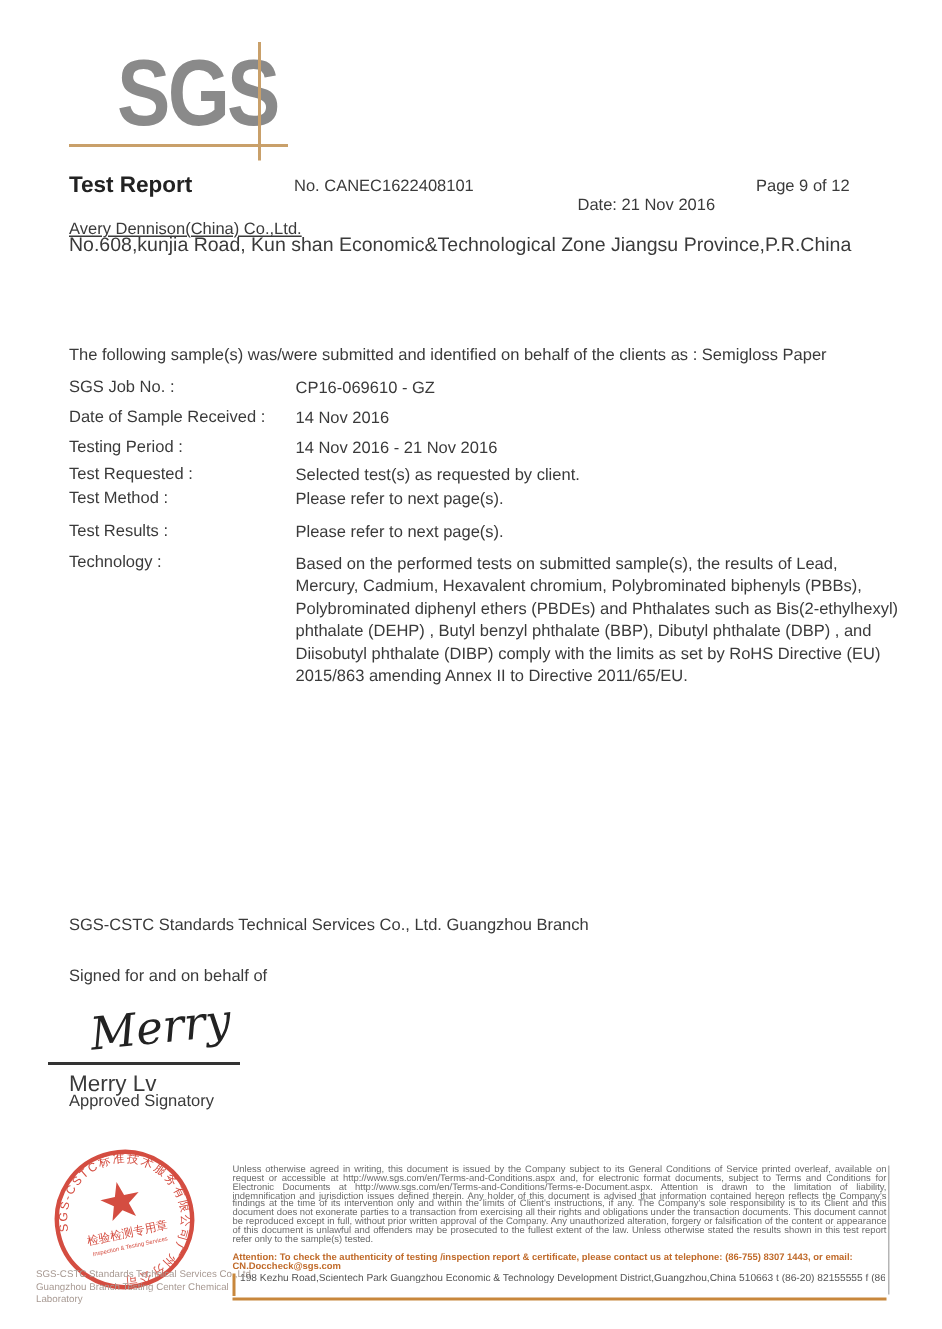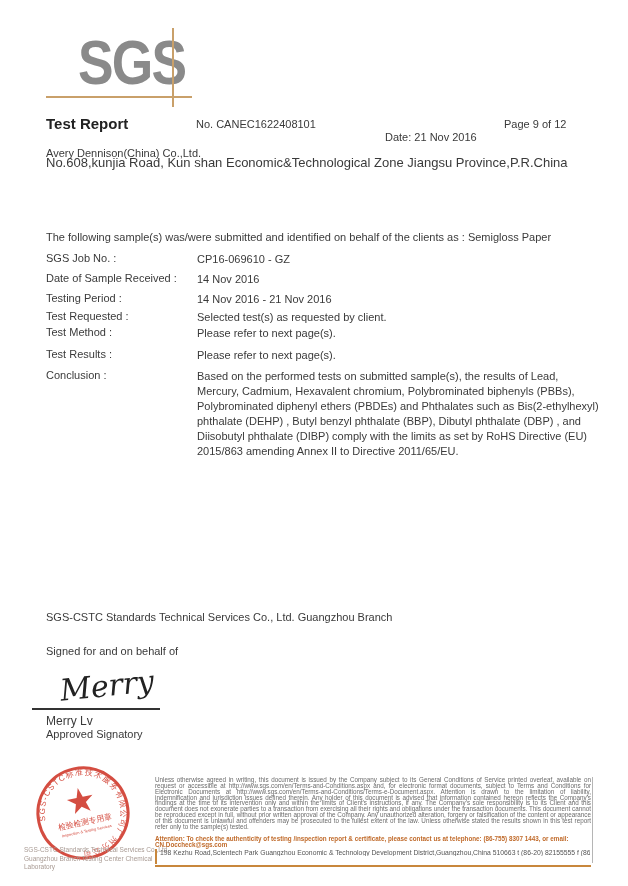--- a/index.html
+++ b/index.html
@@ -15,36 +15,36 @@
     font-family:"Liberation Sans",sans-serif;
   }
   .logo-hline{position:absolute;left:46px;top:96px;width:146px;height:2px;background:#c9a06a;}
   .logo-vline{position:absolute;left:172px;top:28px;width:2px;height:79px;background:#c9a06a;}
   
   .title{position:absolute;left:46px;top:115px;font-size:15px;font-weight:700;color:#222;}
   .report-no{position:absolute;left:196px;top:118px;font-size:11px;}
   .report-date{position:absolute;left:385px;top:118px;font-size:11px;margin-top:13px;}
   .page-no{position:absolute;left:504px;top:118px;font-size:11px;}
   
-  .client-name{position:absolute;left:46px;top:147px;font-size:11px;}
+  .client-name{position:absolute;left:46px;top:147px;font-size:11px;text-decoration:underline;}
   .client-addr{position:absolute;left:46px;top:155px;font-size:13px;}
   .sample-line{position:absolute;left:46px;top:231px;font-size:11px;}
   
   .frow{position:absolute;left:46px;width:556px;font-size:11px;}
   .flabel{position:absolute;left:0;top:0;width:150px;}
   .fvalue{position:absolute;left:151px;top:0;width:402px;line-height:15px;}
   
   .signed1{position:absolute;left:46px;top:597px;font-size:11px;margin-top:48px;}
   .signed2{position:absolute;left:46px;top:611px;font-size:11px;}
   .sig-script{
     position:absolute;left:60px;top:668px;font-size:30px;color:#222;
     font-family:"DejaVu Serif",serif;font-style:italic;transform:rotate(-6deg);
   }
   .sig-line{position:absolute;left:32px;top:708px;width:128px;height:2px;background:#333;}
-  .sig-name{position:absolute;left:46px;top:714px;font-size:12px;text-align:center;}
+  .sig-name{position:absolute;left:46px;top:714px;font-size:15px;text-align:center;}
   .sig-title{position:absolute;left:46px;top:728px;font-size:11px;}
   
   .stamp{position:absolute;left:34px;top:764px;width:98px;height:98px;transform:rotate(-12deg);opacity:.88;}
   .stamp-co1{position:absolute;left:24px;top:846px;width:160px;font-size:6.5px;color:#a89a93;line-height:8.5px;}
   
   .legal{
     position:absolute;left:155px;top:777px;width:436px;font-size:6.3px;line-height:5.85px;
     color:#6b6b6b;text-align:justify;letter-spacing:0;
   }
   .attention{
@@ -95,21 +95,21 @@
   </div>
   <div class="frow" style="top:326px">
     <span class="flabel">Test Method :</span>
     <span class="fvalue">Please refer to next page(s).</span>
   </div>
   <div class="frow" style="top:348px">
     <span class="flabel">Test Results :</span>
     <span class="fvalue">Please refer to next page(s).</span>
   </div>
   <div class="frow" style="top:369px">
-    <span class="flabel">Conclusion :</span>
+    <span class="flabel">Technology :</span>
     <span class="fvalue">Based on the performed tests on submitted sample(s), the results of Lead, Mercury, Cadmium, Hexavalent chromium, Polybrominated biphenyls (PBBs), Polybrominated diphenyl ethers (PBDEs) and Phthalates such as Bis(2-ethylhexyl) phthalate (DEHP) , Butyl benzyl phthalate (BBP), Dibutyl phthalate (DBP) , and Diisobutyl phthalate (DIBP) comply with the limits as set by RoHS Directive (EU) 2015/863 amending Annex II to Directive 2011/65/EU.</span>
   </div>
 
   <div class="signed1">Signed for and on behalf of</div>
   <div class="signed2">SGS-CSTC Standards Technical Services Co., Ltd. Guangzhou Branch</div>
   <div class="sig-script">Merry</div>
   <div class="sig-line"></div>
   <div class="sig-name">Merry Lv</div>
   <div class="sig-title">Approved Signatory</div>
 

